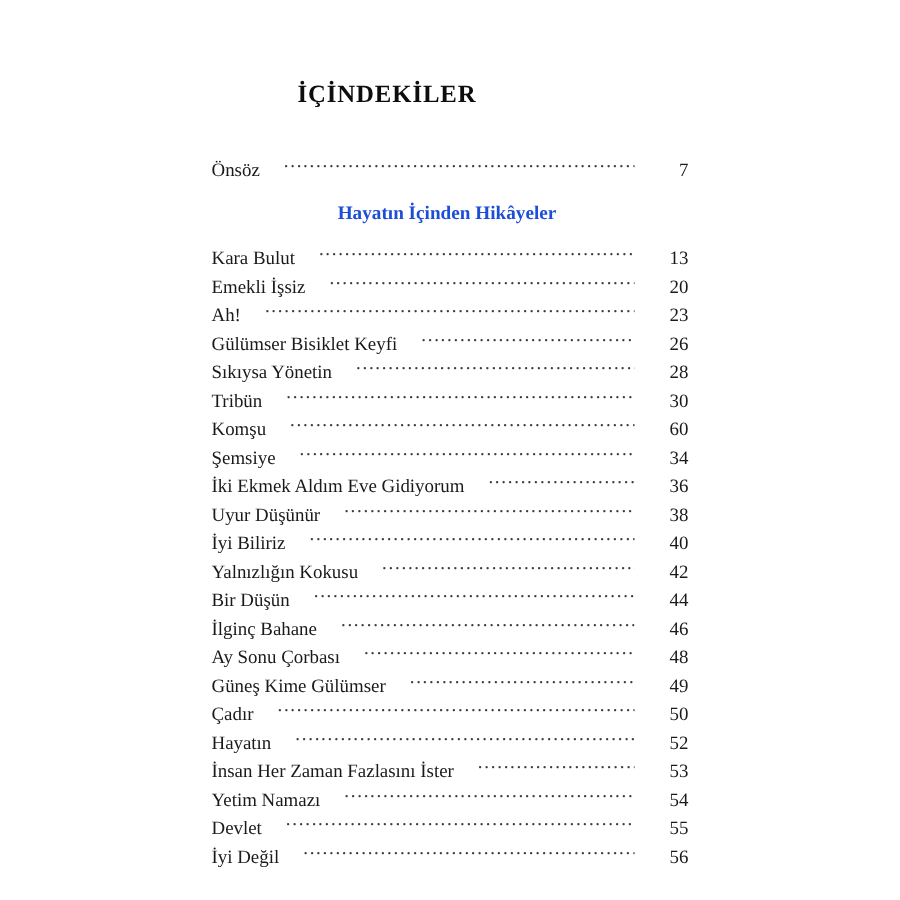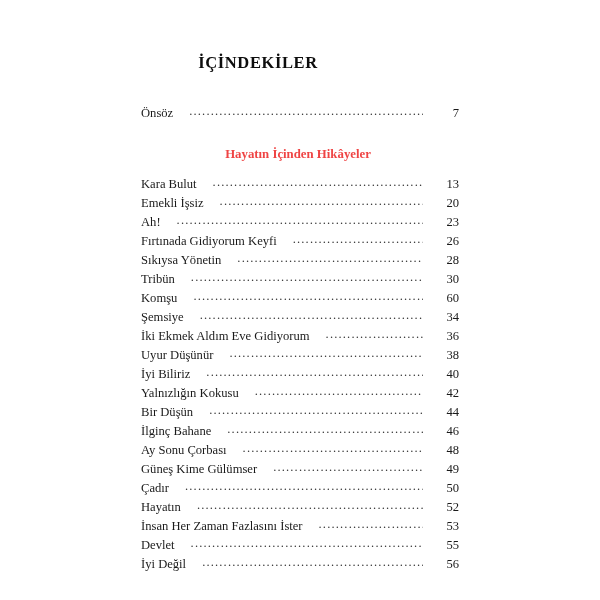--- a/index.html
+++ b/index.html
@@ -36,21 +36,21 @@
 
   .toc-body {
     position: absolute;
     top: 104px;
     left: 141px;
     width: 318px;
   }
 
   .entry {
     display: flex;
-    align-items: center;
+    align-items: flex-start;
     font-size: 12.6px;
     line-height: 19px;
     height: 19px;
     color: #1a1a1a;
     white-space: nowrap;
     gap: 12px;
   }
 
   .entry .label {
     flex: 0 0 auto;
@@ -81,24 +81,24 @@
     width: 20px;
     text-align: right;
     padding-left: 3px;
     font-size: 12.6px;
   }
 
   .section-heading {
     text-align: center;
     font-size: 12.8px;
     font-weight: bold;
-    color: #ef4444;
+    color: #1d4ed8;
     height: 19px;
     line-height: 19px;
-    margin-top: 22px;
+    margin-top: 10px;
     margin-bottom: 11px;
     padding-right: 4px;
   }
 </style>
 </head>
 <body>
 
 <div class="page">
 
   <div class="toc-title">İÇİNDEKİLER</div>
@@ -123,21 +123,21 @@
           <span class="label">Emekli İşsiz</span>
           <span class="leader"></span>
           <span class="page-num">20</span>
         </div>
         <div class="entry">
           <span class="label">Ah!</span>
           <span class="leader"></span>
           <span class="page-num">23</span>
         </div>
         <div class="entry">
-          <span class="label">Fırtınada Gidiyorum Keyfi</span>
+          <span class="label">Gülümser Bisiklet Keyfi</span>
           <span class="leader"></span>
           <span class="page-num">26</span>
         </div>
         <div class="entry">
           <span class="label">Sıkıysa Yönetin</span>
           <span class="leader"></span>
           <span class="page-num">28</span>
         </div>
         <div class="entry">
           <span class="label">Tribün</span>
@@ -201,20 +201,25 @@
         </div>
         <div class="entry">
           <span class="label">Hayatın</span>
           <span class="leader"></span>
           <span class="page-num">52</span>
         </div>
         <div class="entry">
           <span class="label">İnsan Her Zaman Fazlasını İster</span>
           <span class="leader"></span>
           <span class="page-num">53</span>
+        </div>
+        <div class="entry">
+          <span class="label">Yetim Namazı</span>
+          <span class="leader"></span>
+          <span class="page-num">54</span>
         </div>
         <div class="entry">
           <span class="label">Devlet</span>
           <span class="leader"></span>
           <span class="page-num">55</span>
         </div>
         <div class="entry">
           <span class="label">İyi Değil</span>
           <span class="leader"></span>
           <span class="page-num">56</span>

